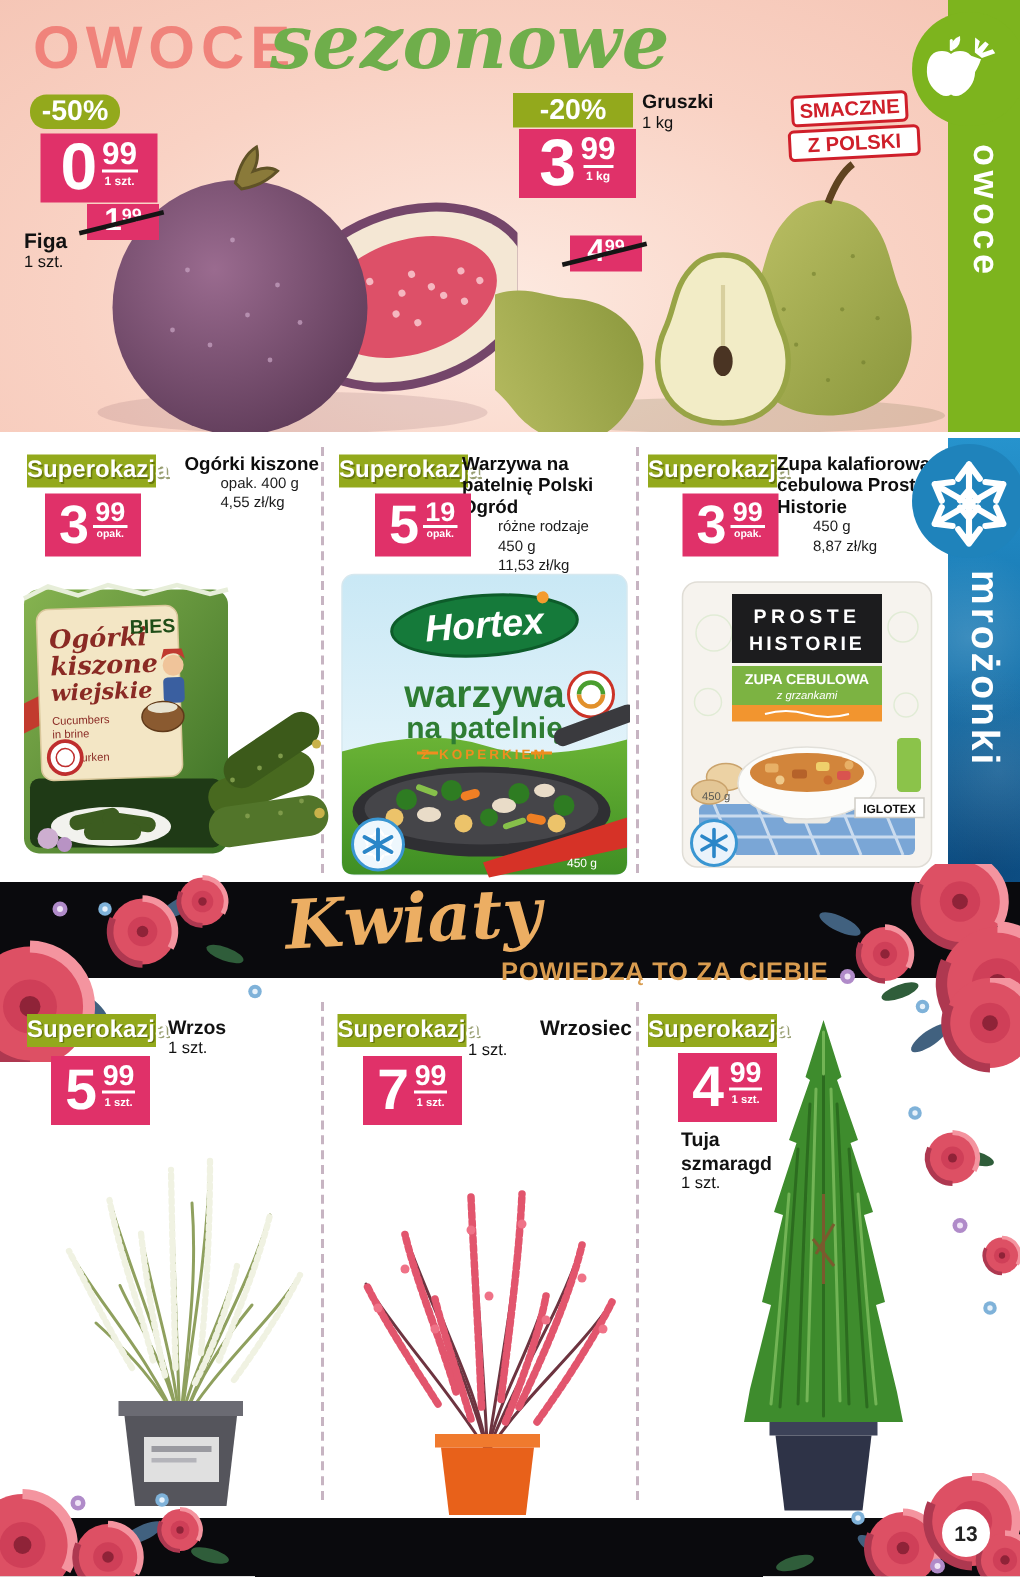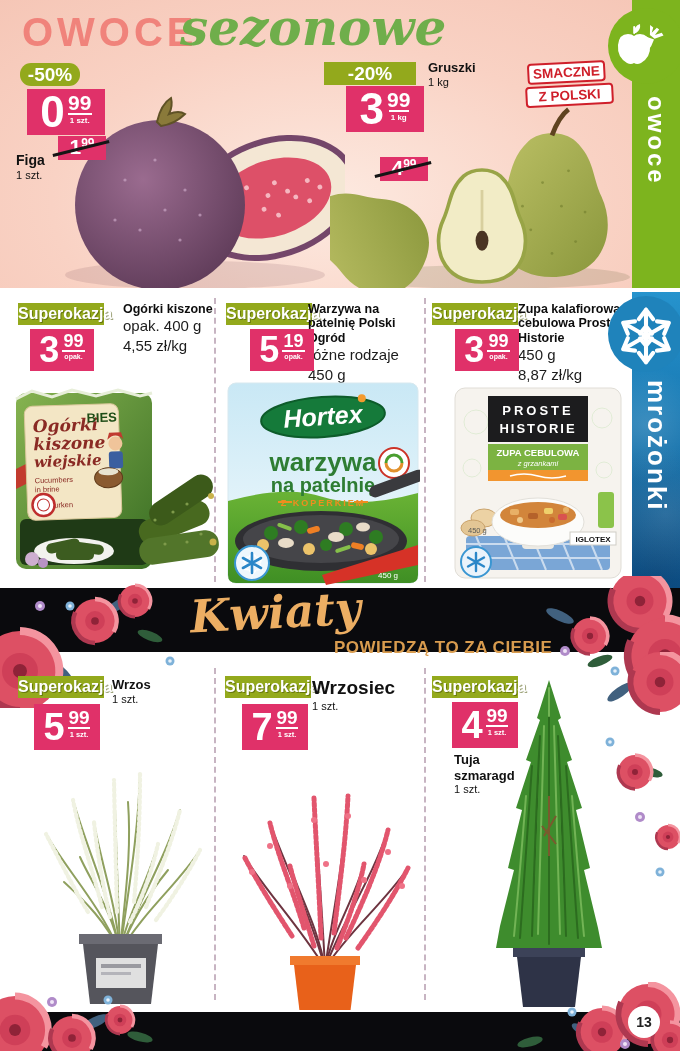--- a/index.html
+++ b/index.html
@@ -63,21 +63,21 @@
      radial-gradient(circle at 70% 75%, rgba(255,255,255,.12), transparent 30%),
      radial-gradient(circle at 50% 95%, rgba(10,40,80,.35), transparent 45%);}
   .vlabel{writing-mode:vertical-rl;color:#fff;font-weight:bold;position:absolute;}
   .vlabel-owoce{left:10px;top:96px;font-size:24px;letter-spacing:3px;}
   .vlabel-mroz{left:9px;top:88px;font-size:26px;letter-spacing:2px;}
 
   
   .sbanner{background:#93a91c;color:#fff;font-weight:bold;font-size:16px;text-align:center;
         height:22px;line-height:22px;text-shadow:1px 1px 0 rgba(70,80,0,.55);}
   .pname{font-weight:bold;font-size:12.5px;line-height:1.15;color:#0d0d0d;}
-  .pdet{font-size:15px;line-height:1.3;color:#1c1c1c;}
+  .pdet{font-size:10px;line-height:1.3;color:#1c1c1c;margin-left:24px;}
   .vsep{width:0;border-left:2px dashed #c7b4c2;}
 
   
   .kband{left:0;top:588px;width:680px;height:64px;background:#0a0a0d;}
   .kscript{left:190px;top:586px;font-family:"DejaVu Serif",serif;font-style:italic;font-weight:bold;
         font-size:45px;color:#ecae63;transform:rotate(-3deg);}
   .kcaps{left:334px;top:638px;font-size:17px;font-weight:bold;color:#d99c4f;letter-spacing:.5px;}
 
   
   .bstrip{left:0;top:1012px;width:680px;height:39px;background:#0a0a0d;}
@@ -222,21 +222,21 @@
   </div>
   <div class="abs oldp oldp-lg" style="left:58px;top:136px;">
     <span class="oi">1</span>
     <span class="od">99</span>
   </div>
   <div class="abs" style="left:16px;top:152px;">
     <div class="fname">Figa</div>
     <div class="fdet">1 szt.</div>
   </div>
 
-  <div class="abs disc" style="left:324px;top:62px;width:92px;">-20%</div>
+  <div class="abs disc" style="left:342px;top:62px;width:80px;">-20%</div>
   <div class="abs pbadge pbadge-lg" style="left:346px;top:86px;">
     <span class="p-int">3</span>
     <span class="p-col">
       <span class="p-dec">99</span>
       <span class="p-unit">1 kg</span>
     </span>
   </div>
   <div class="abs oldp oldp-lg" style="left:380px;top:133px;">
     <span class="oi">4</span>
     <span class="od">99</span>
@@ -521,21 +521,21 @@
   <div class="abs pbadge pbadge-fl" style="left:34px;top:704px;">
     <span class="p-int">5</span>
     <span class="p-col">
       <span class="p-dec">99</span>
       <span class="p-unit">1 szt.</span>
     </span>
   </div>
 
   <div class="abs sbanner" style="left:225px;top:676px;width:86px;">Superokazja</div>
   <div class="abs" style="left:312px;top:677px;">
-    <div class="fname" style="font-size:19px;">Wrzosiec</div>
+    <div class="fname" style="font-size:14px;padding-left:48px;">Wrzosiec</div>
     <div class="fdet">1 szt.</div>
   </div>
   <div class="abs pbadge pbadge-fl" style="left:242px;top:704px;">
     <span class="p-int">7</span>
     <span class="p-col">
       <span class="p-dec">99</span>
       <span class="p-unit">1 szt.</span>
     </span>
   </div>
 

